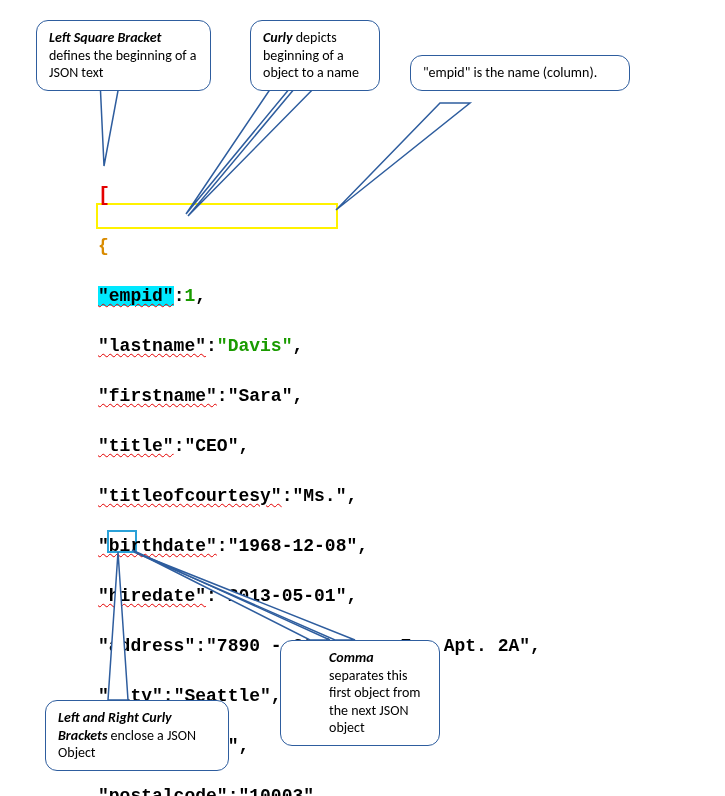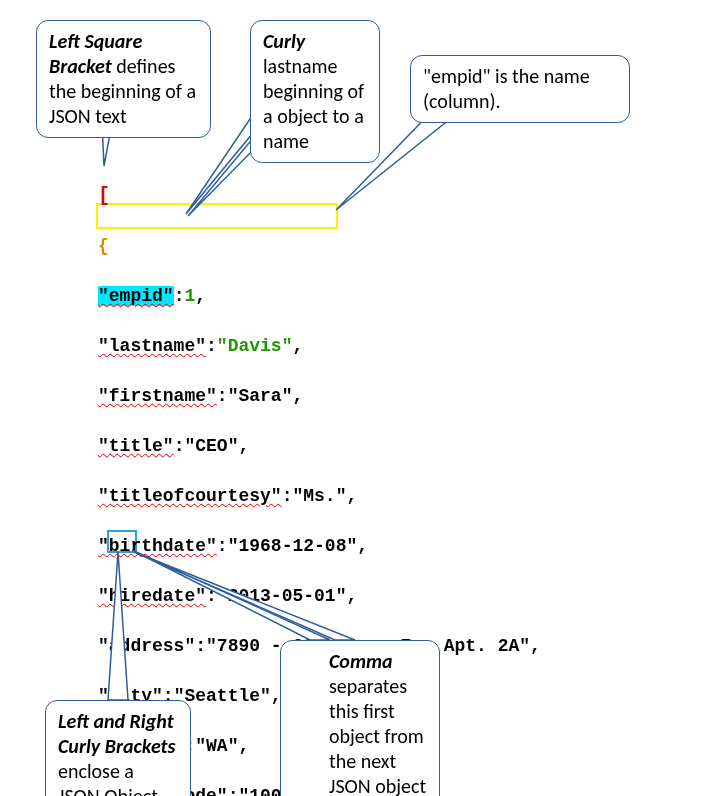--- a/index.html
+++ b/index.html
@@ -10,21 +10,21 @@
     position: relative;
     font-family: Calibri, Arial, sans-serif;
     background: #fff;
   }
   .callout {
     position: absolute;
     border: 1.5px solid #2e5d9e;
     border-radius: 12px;
     background: #fff;
     padding: 8px 12px;
-    font-size: 20px;
+    font-size: 14px;
     line-height: 1.25;
     color: #000;
     z-index: 10;
   }
   .code {
     position: absolute;
     left: 98px;
     top: 158px;
     font-family: "Courier New", monospace;
     font-size: 18px;
@@ -65,30 +65,30 @@
 </head>
 <body>
 
 <div class="callout" style="left:36px; top:20px; width:175px;">
   <span class="em">Left Square Bracket</span>
   <span>defines the beginning of</span>
   <span>a JSON text</span>
 </div>
 
 <div class="callout" style="left:250px; top:20px; width:130px;">
-  <span class="em">Curly</span><span> lastname</span>
+  <span class="em">Curly</span><span> depicts</span>
   <span>beginning of a</span>
   <span>object to a name</span>
 </div>
 
 <div class="callout" style="left:410px; top:55px; width:220px;">
   <span>"empid" is the name (column).</span><br>
 </div>
 
-<div class="callout" style="left:45px; top:700px; width:146px;">
+<div class="callout" style="left:45px; top:700px; width:184px;">
   <span class="em">Left and Right Curly</span>
   <span class="em">Brackets</span><span> enclose a JSON</span>
   <span>Object</span>
 </div>
 
 <div class="callout" style="left:280px; top:640px; width:160px;padding-left:48px;">
   <span class="em">Comma</span><span> separates this</span>
   <span>first object from the</span>
   <span>next JSON object</span>
 </div>

